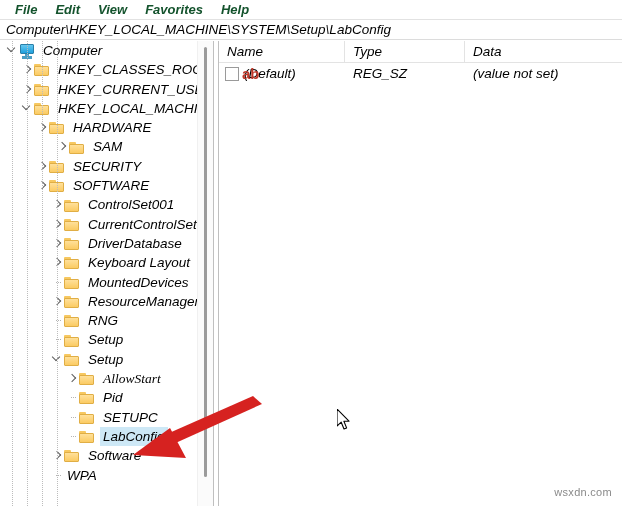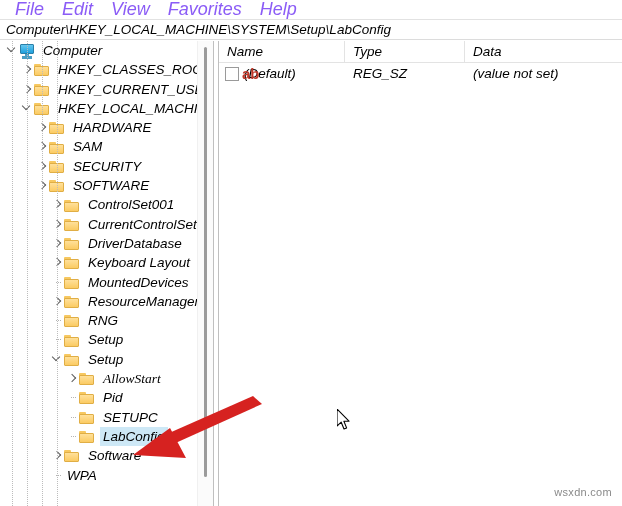--- a/index.html
+++ b/index.html
@@ -14,22 +14,22 @@
     -webkit-font-smoothing:antialiased;
   }
   
   #menubar{
     position:absolute;left:0;top:0;width:622px;height:19px;
     background:#ffffff;
     display:flex;align-items:center;
     padding-left:6px;box-sizing:border-box;
   }
   #menubar .mi{
-    font-size:18px;font-style:italic;color:#8b5cf6;
-    padding:0 9px;line-height:19px;cursor:default;white-space:nowrap;
+    font-size:13px;font-style:italic;color:#14532d;
+    padding:0 9px;line-height:19px;cursor:default;white-space:nowrap;font-weight:bold;
   }
   
   #addressbar{
     position:absolute;left:0;top:19px;width:622px;height:21px;
     background:#ffffff;
     border-top:1px solid #e2e2e2;
     border-bottom:1px solid #dcdcdc;
     box-sizing:border-box;
     display:flex;align-items:center;
   }
@@ -218,21 +218,21 @@
       <div class="row" style="padding-left: 21px;">
         <div class="chev open"></div>
         <div class="folder"></div>
         <div class="lbl">HKEY_LOCAL_MACHINE</div>
       </div>
       <div class="row" style="padding-left: 36px;">
         <div class="chev closed"></div>
         <div class="folder"></div>
         <div class="lbl">HARDWARE</div>
       </div>
-      <div class="row" style="padding-left: 36px;">
+      <div class="row" style="padding-left: 56px;">
         <div class="chev closed"></div>
         <div class="folder"></div>
         <div class="lbl">SAM</div>
       </div>
       <div class="row" style="padding-left: 36px;">
         <div class="chev closed"></div>
         <div class="folder"></div>
         <div class="lbl">SECURITY</div>
       </div>
       <div class="row" style="padding-left: 36px;">

